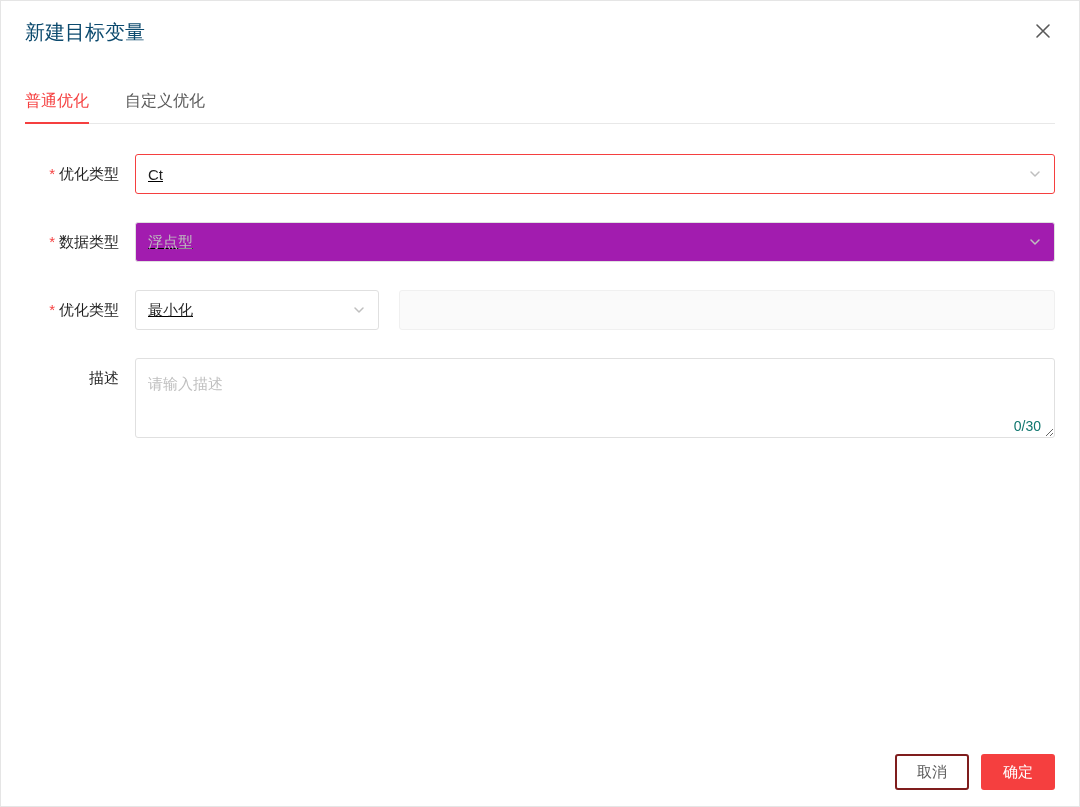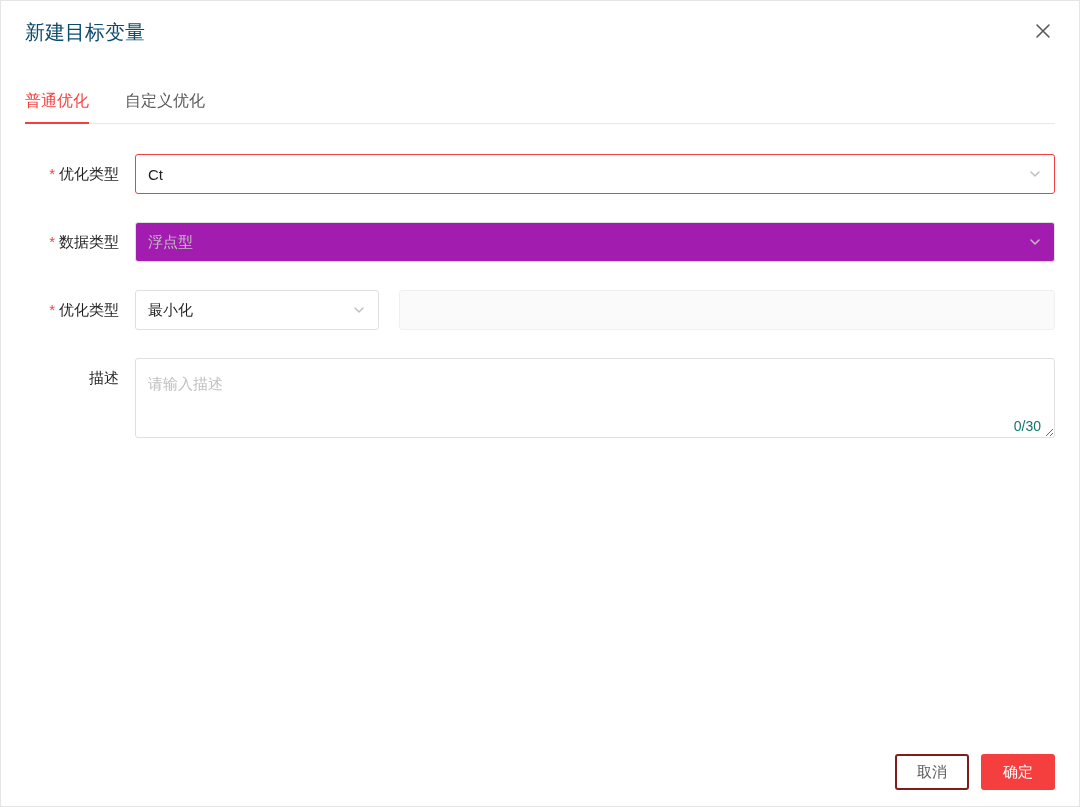--- a/index.html
+++ b/index.html
@@ -76,20 +76,21 @@
       line-height: 40px;
     }
     .label .req {
       color: #f53f3f;
       margin-right: 4px;
     }
     .control {
       flex: 1;
       display: flex;
       gap: 20px;
+      text-decoration: underline;
     }
     .select-wrap, .input-wrap {
       position: relative;
       display: flex;
       align-items: center;
       border: 1px solid #e0e0e0;
       border-radius: 3px;
       background: #fff;
       height: 40px;
       padding: 0 36px 0 12px;

